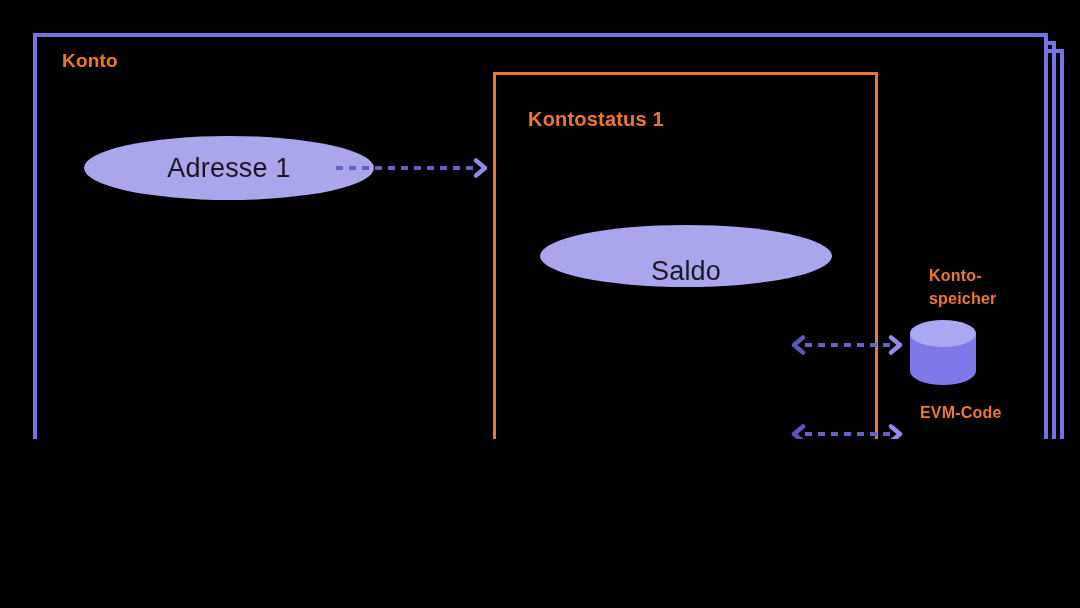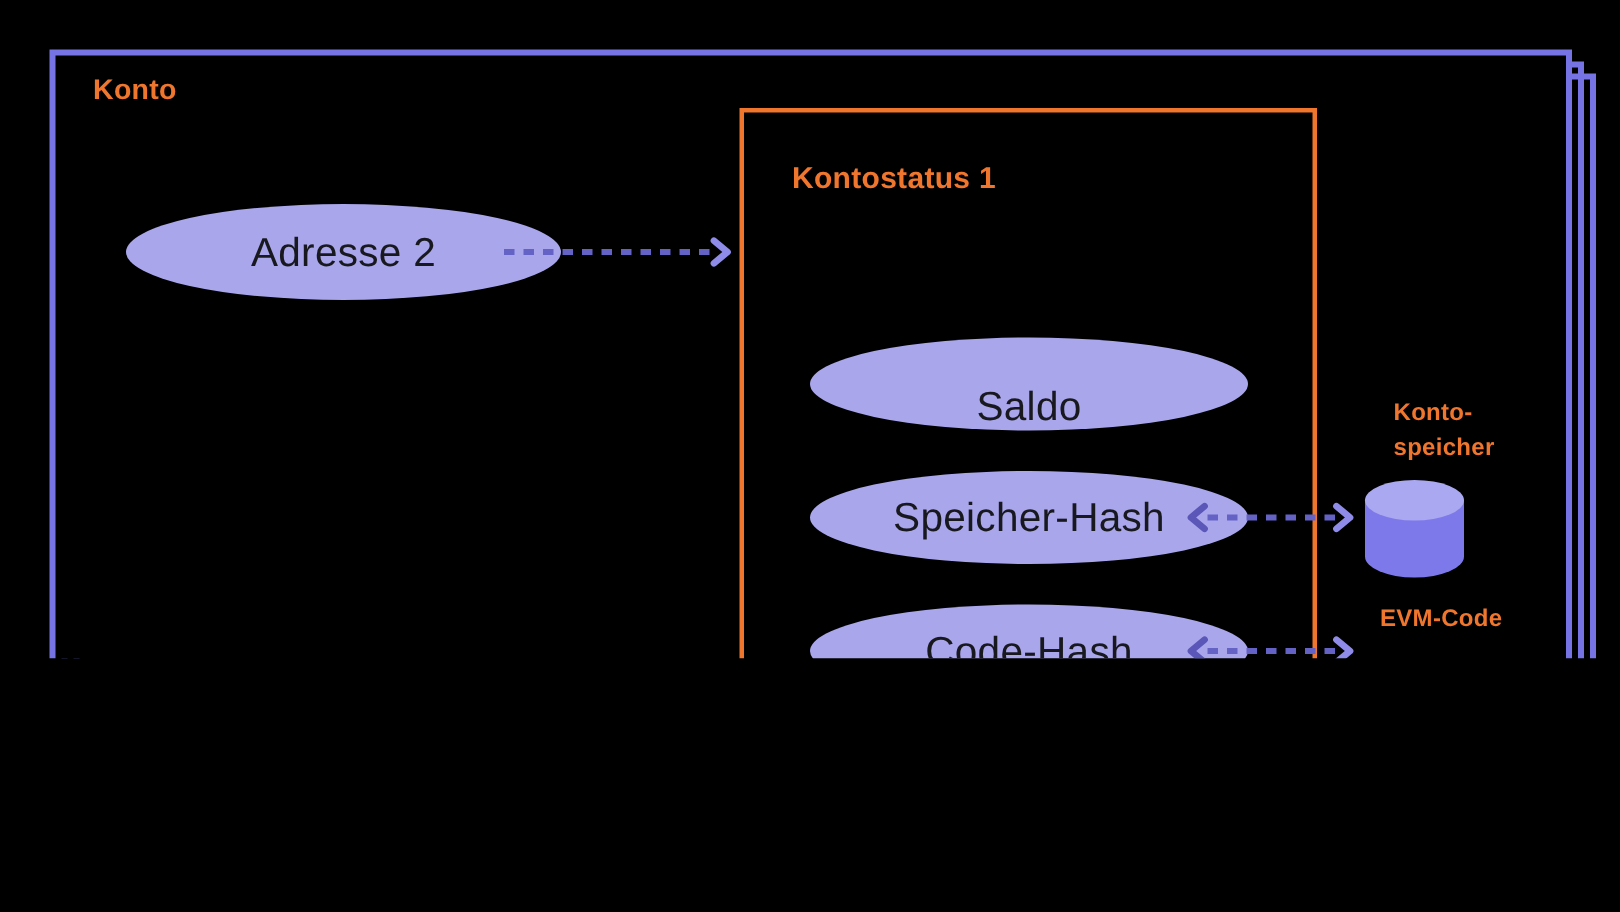--- a/index.html
+++ b/index.html
@@ -142,34 +142,28 @@
 
 <div class="canvas">
 
   <div class="page-frame p3"></div>
   <div class="page-frame p2"></div>
   <div class="page-frame main"></div>
 
   <div class="konto-label">Konto</div>
 
   <div class="ellipse address-ellipse">
-    <span>Adresse 2</span>
+    <span>Adresse 1</span>
   </div>
 
   <div class="status-box"></div>
   <div class="status-title">Kontostatus 1</div>
 
   <div class="ellipse status-ellipse e1">
     <span>Saldo</span>
-  </div>
-  <div class="ellipse status-ellipse e2">
-    <span>Speicher-Hash</span>
-  </div>
-  <div class="ellipse status-ellipse e3">
-    <span>Code-Hash</span>
   </div>
 
   <svg class="arrow-svg" style="left:330px; top:158px;" width="164" height="20" viewBox="0 0 164 20">
     <line x1="6" y1="10" x2="146" y2="10" stroke="#6562c6" stroke-width="4" stroke-dasharray="7 6"></line>
     <polyline points="146,2.5 155,10 146,17.5" fill="none" stroke="#8f8be8" stroke-width="4.5" stroke-linecap="round" stroke-linejoin="round"></polyline>
   </svg>
 
   <svg class="arrow-svg" style="left:790px; top:335px;" width="116" height="20" viewBox="0 0 116 20">
     <line x1="15" y1="10" x2="100" y2="10" stroke="#6562c6" stroke-width="4" stroke-dasharray="7 6"></line>
     <polyline points="13,2.5 4,10 13,17.5" fill="none" stroke="#5b57b8" stroke-width="4.5" stroke-linecap="round" stroke-linejoin="round"></polyline>

